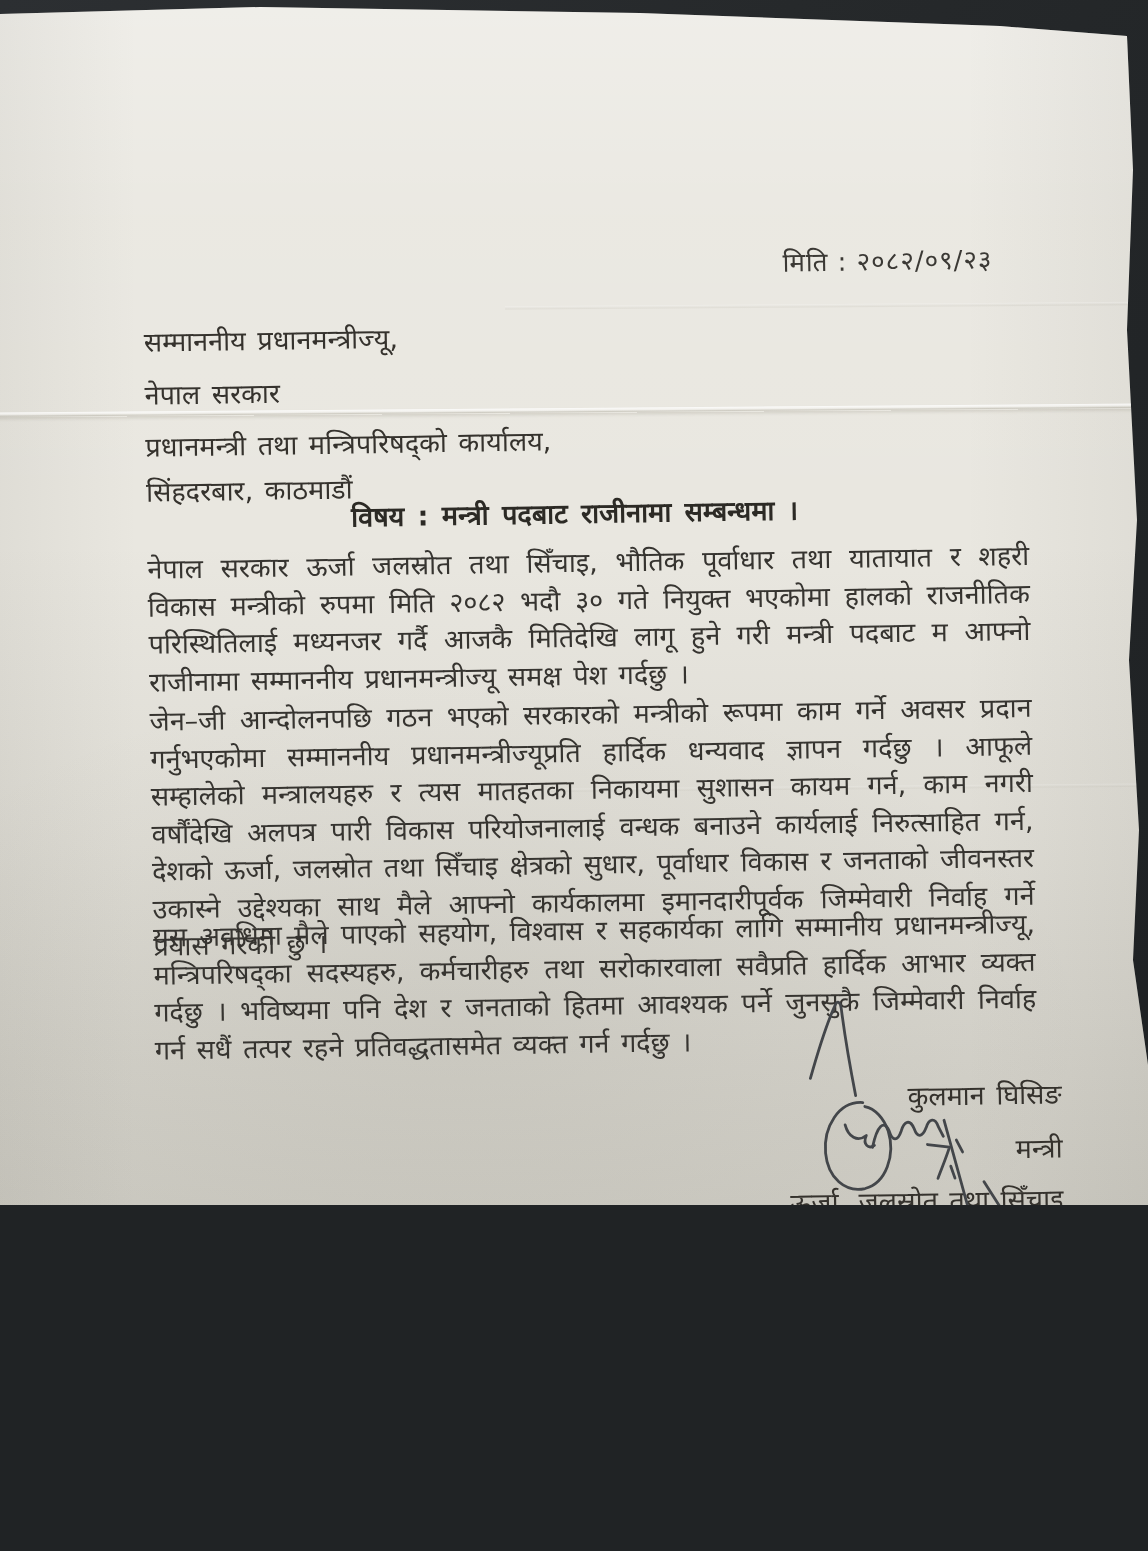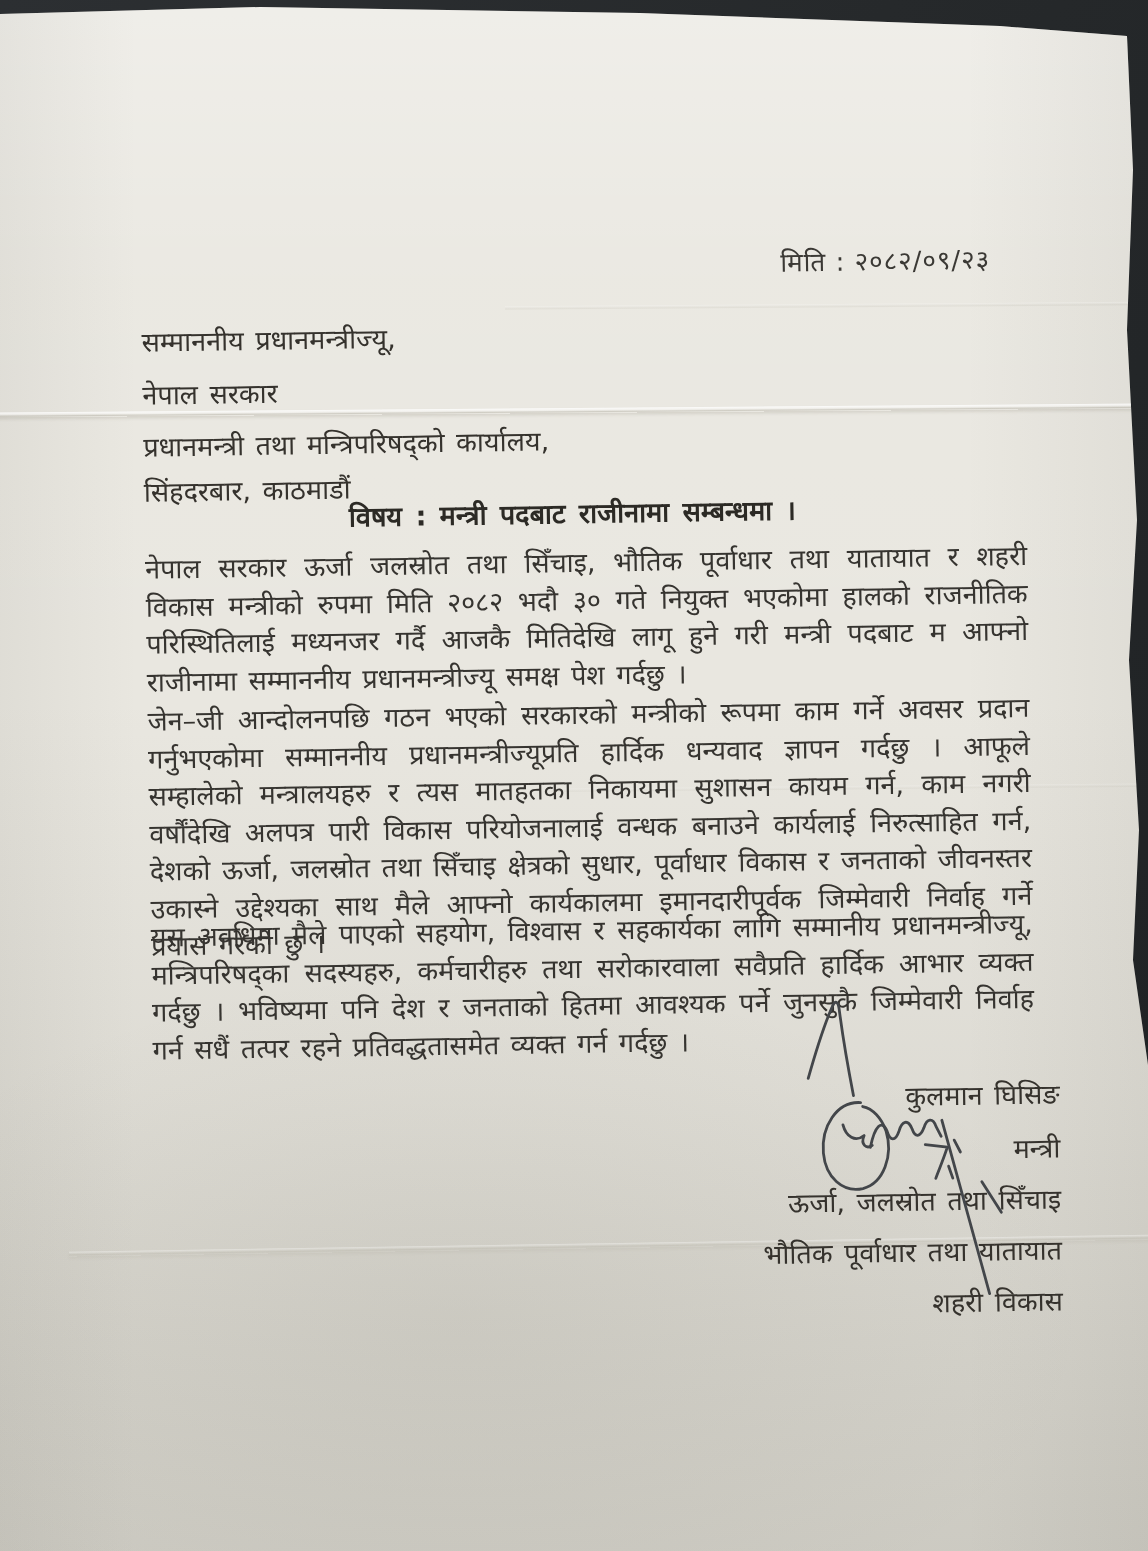--- a/index.html
+++ b/index.html
@@ -2,21 +2,21 @@
 <html><head>
 <meta charset="utf-8">
 <style>
   html,body{margin:0;padding:0;}
   body{
     background:#202325;
     font-family:"DejaVu Sans",sans-serif;
     width:1148px;height:1551px;overflow:hidden;
   }
   .photo{
-    position:relative;width:1148px;height:1551px;overflow:hidden;
+    position:relative;width:1148px;height:1205px;overflow:hidden;
     background:linear-gradient(125deg,#2c2f32 0%,#26292b 40%,#1e2123 100%);
   }
   
   .paper{
     position:absolute;inset:0;
     background:#e9e7e0;
     clip-path:polygon(0px 14px,260px 7px,640px 13px,1000px 26px,1127px 36px,
       1133px 170px,1127px 330px,1137px 520px,1129px 660px,1139px 830px,
       1133px 960px,1148px 1065px,1148px 1551px,0px 1551px);
   }

